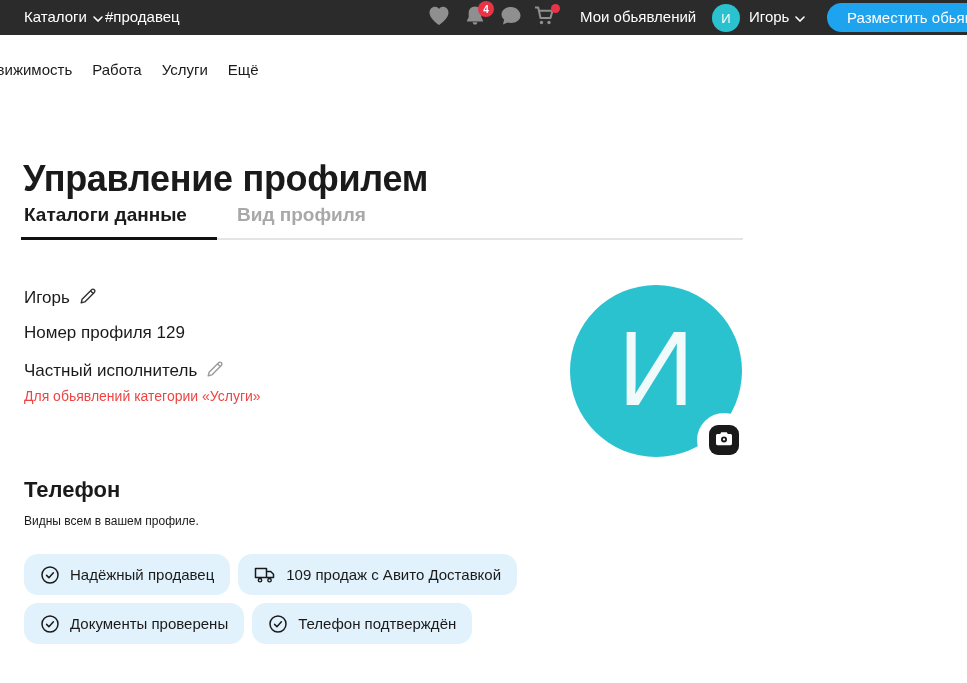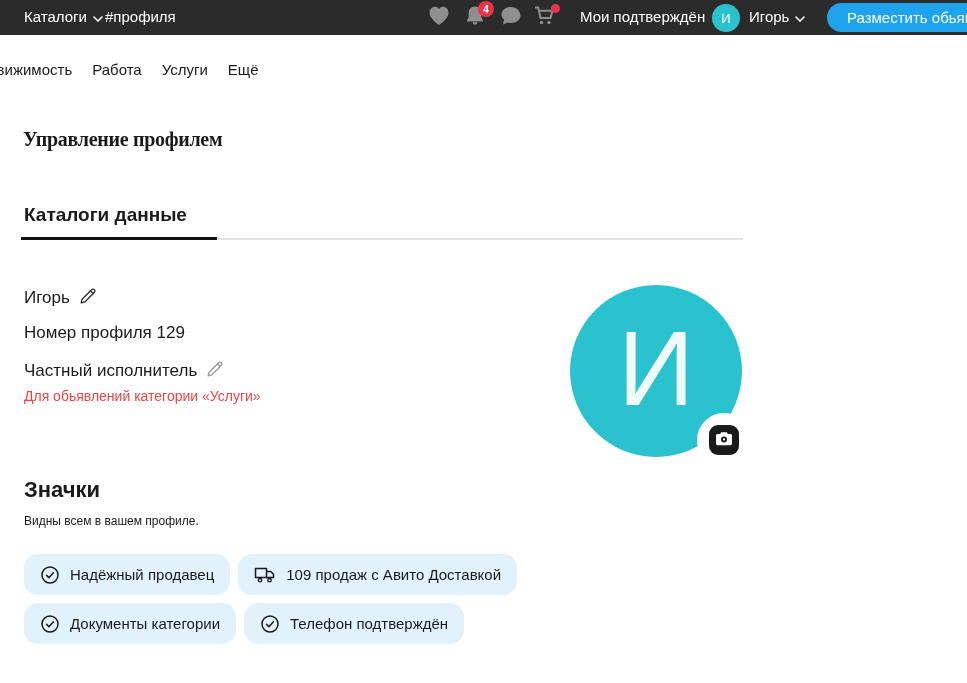--- a/index.html
+++ b/index.html
@@ -37,22 +37,22 @@
     font-family:"Liberation Sans", sans-serif; text-align:left; padding:0 0 0 20px;
     white-space:nowrap; cursor:pointer; }
 
   
   .catnav { position:absolute; left:0; top:61px; width:420px; height:22px;
     display:flex; gap:20px; overflow:hidden; font-size:15px; }
   .catnav .nav-item { white-space:nowrap; cursor:pointer; }
   .catnav .nav-item:first-child { margin-left:-31px; }
 
   
-  .page-title { position:absolute; left:23px; top:128px; font-size:20px;
-    font-weight:bold; letter-spacing:-0.3px;font-family:Liberation Serif, serif; }
+  .page-title { position:absolute; left:23px; top:158px; font-size:36px;
+    font-weight:bold; letter-spacing:-0.3px; }
   .tab { position:absolute; top:204px; font-size:19px; font-weight:bold; cursor:pointer; }
   .tab-0 { left:24px; color:#1a1a1a; }
   .tab-1 { left:237px; color:#a8a8a8; }
   .tab-rule { position:absolute; left:21px; top:238px; width:722px; height:2px; background:#e4e4e4; }
   .tab-rule .active-seg { position:absolute; left:0; top:-1px; width:196px; height:3px; background:#111; }
 
   
   .field-row { position:absolute; left:24px; display:flex; align-items:center; gap:9px;
     font-size:17px; }
   .row-name { top:287px; }
@@ -90,21 +90,21 @@
 
   <header class="topbar">
     <div class="hb hb-catalogs">
       <span>Каталоги</span>
       <span>
         <svg width="10" height="6" viewBox="0 0 10 6">
             <path d="M1 1l4 4 4-4" stroke="#fff" stroke-width="1.6" fill="none" stroke-linecap="round"></path>
           </svg>
       </span>
     </div>
-    <div class="hb hb-hash">#профиля</div>
+    <div class="hb hb-hash">#продавец</div>
 
     <div class="hb-icon hb-heart">
       <span>
         <svg width="22" height="20" viewBox="0 0 22 20">
             <path fill="#8f8f8f" d="M11 19S1.5 13 1.5 6.8C1.5 3 4.2.8 6.9.8c1.7 0 3.2.8 4.1 2.1C11.9 1.6 13.4.8 15.1.8c2.7 0 5.4 2.2 5.4 6C20.5 13 11 19 11 19z"></path>
           </svg>
       </span>
     </div>
     <div class="hb-icon hb-bell">
       <span>
@@ -126,21 +126,21 @@
       <span>
         <svg width="24" height="22" viewBox="0 0 24 22">
             <path fill="none" stroke="#8f8f8f" stroke-width="2" stroke-linejoin="round" d="M2 2.5h3.2L7.5 13h10l2-7.2H6.3"></path>
             <circle cx="8.5" cy="17.5" r="1.7" fill="#8f8f8f"></circle>
             <circle cx="16" cy="17.5" r="1.7" fill="#8f8f8f"></circle>
           </svg>
       </span>
       <span class="cart-dot"></span>
     </div>
 
-    <div class="hb hb-myads">Мои подтверждён</div>
+    <div class="hb hb-myads">Мои обьявлений</div>
     <div class="hb-avatar">
       <span>И</span>
     </div>
     <div class="hb hb-user">
       <span>Игорь</span>
       <span>
         <svg width="10" height="6" viewBox="0 0 10 6">
             <path d="M1 1l4 4 4-4" stroke="#fff" stroke-width="1.6" fill="none" stroke-linecap="round"></path>
           </svg>
       </span>
@@ -150,20 +150,21 @@
 
   <nav class="catnav">
       <span class="nav-item">Недвижимость</span>
       <span class="nav-item">Работа</span>
       <span class="nav-item">Услуги</span>
       <span class="nav-item">Ещё</span>
     </nav>
 
   <h1 class="page-title">Управление профилем</h1>
   <div class="tab tab-0">Каталоги данные</div>
+  <div class="tab tab-1">Вид профиля</div>
   <div class="tab-rule">
     <div class="active-seg"></div>
   </div>
 
   <div class="field-row row-name">
     <span>Игорь</span>
     <button class="pencil-btn">
       <span>
         <svg width="18" height="18" viewBox="0 0 18 18">
             <path fill="none" stroke="#333" stroke-width="1.4" stroke-linejoin="round" stroke-linecap="round" d="M2.2 15.8l.9-3.6L12.6 2.7a1.9 1.9 0 0 1 2.7 0 1.9 1.9 0 0 1 0 2.7L5.8 14.9l-3.6.9z"></path>
@@ -199,21 +200,21 @@
   <button class="cam-btn">
     <span>
       <svg width="18" height="16" viewBox="0 0 18 16">
           <path fill="#fff" d="M6.2 1.2L5.2 3H2.6C1.7 3 1 3.7 1 4.6v8c0 .9.7 1.6 1.6 1.6h12.8c.9 0 1.6-.7 1.6-1.6v-8C17 3.7 16.3 3 15.4 3h-2.6l-1-1.8H6.2z"></path>
           <circle cx="9" cy="8.4" r="3" fill="#1a1a1a"></circle>
           <circle cx="9" cy="8.4" r="1.1" fill="#fff"></circle>
         </svg>
     </span>
   </button>
 
-  <h2 class="badges-title">Значки</h2>
+  <h2 class="badges-title">Телефон</h2>
   <div class="badges-subtitle">Видны всем в вашем профиле.</div>
   <div class="badges-wrap">
       <div class="badge-pill">
         <span class="b-icon">
           <svg width="20" height="20" viewBox="0 0 20 20">
             <circle cx="10" cy="10" r="8" fill="none" stroke="#1a1a1a" stroke-width="1.5"></circle>
             <path d="M6.6 10.4l2.3 2.3 4.5-5" fill="none" stroke="#1a1a1a" stroke-width="1.5" stroke-linecap="round" stroke-linejoin="round"></path>
           </svg>
         </span>
         <span>Надёжный продавец</span>
@@ -228,21 +229,21 @@
         </span>
         <span>109 продаж с Авито Доставкой</span>
       </div>
       <div class="badge-pill">
         <span class="b-icon">
           <svg width="20" height="20" viewBox="0 0 20 20">
             <circle cx="10" cy="10" r="8" fill="none" stroke="#1a1a1a" stroke-width="1.5"></circle>
             <path d="M6.6 10.4l2.3 2.3 4.5-5" fill="none" stroke="#1a1a1a" stroke-width="1.5" stroke-linecap="round" stroke-linejoin="round"></path>
           </svg>
         </span>
-        <span>Документы категории</span>
+        <span>Документы проверены</span>
       </div>
       <div class="badge-pill">
         <span class="b-icon">
           <svg width="20" height="20" viewBox="0 0 20 20">
             <circle cx="10" cy="10" r="8" fill="none" stroke="#1a1a1a" stroke-width="1.5"></circle>
             <path d="M6.6 10.4l2.3 2.3 4.5-5" fill="none" stroke="#1a1a1a" stroke-width="1.5" stroke-linecap="round" stroke-linejoin="round"></path>
           </svg>
         </span>
         <span>Телефон подтверждён</span>
       </div>

